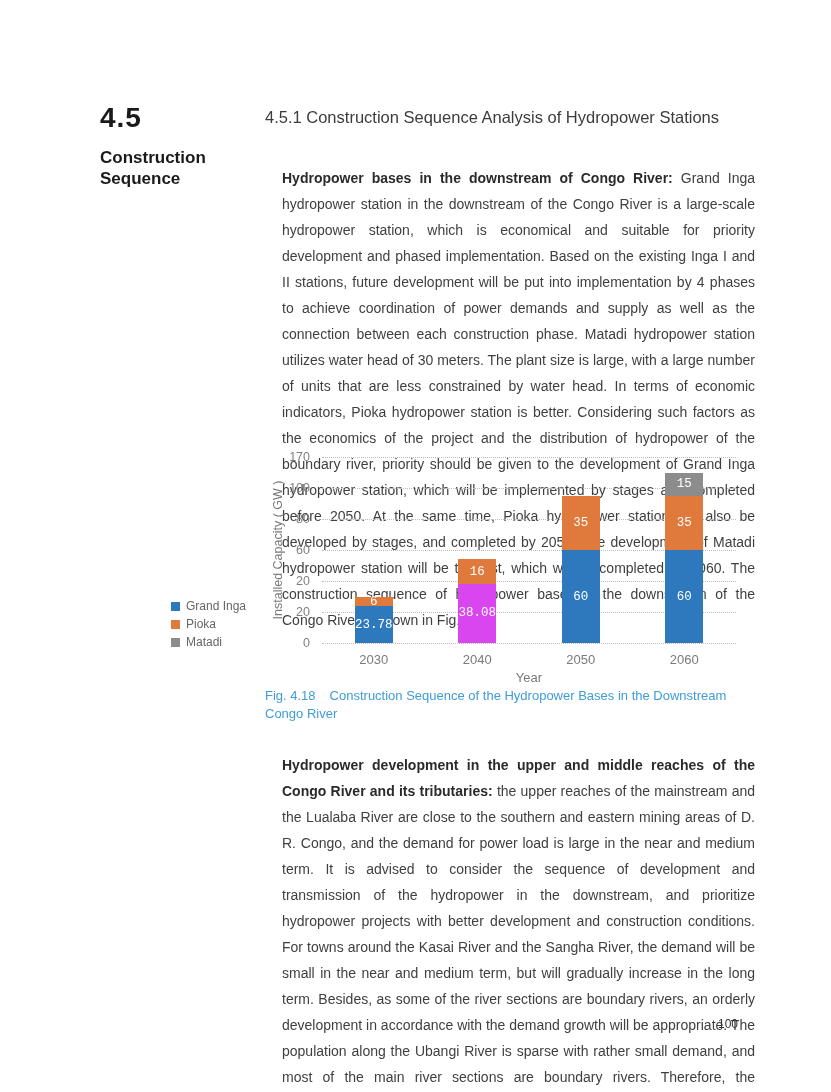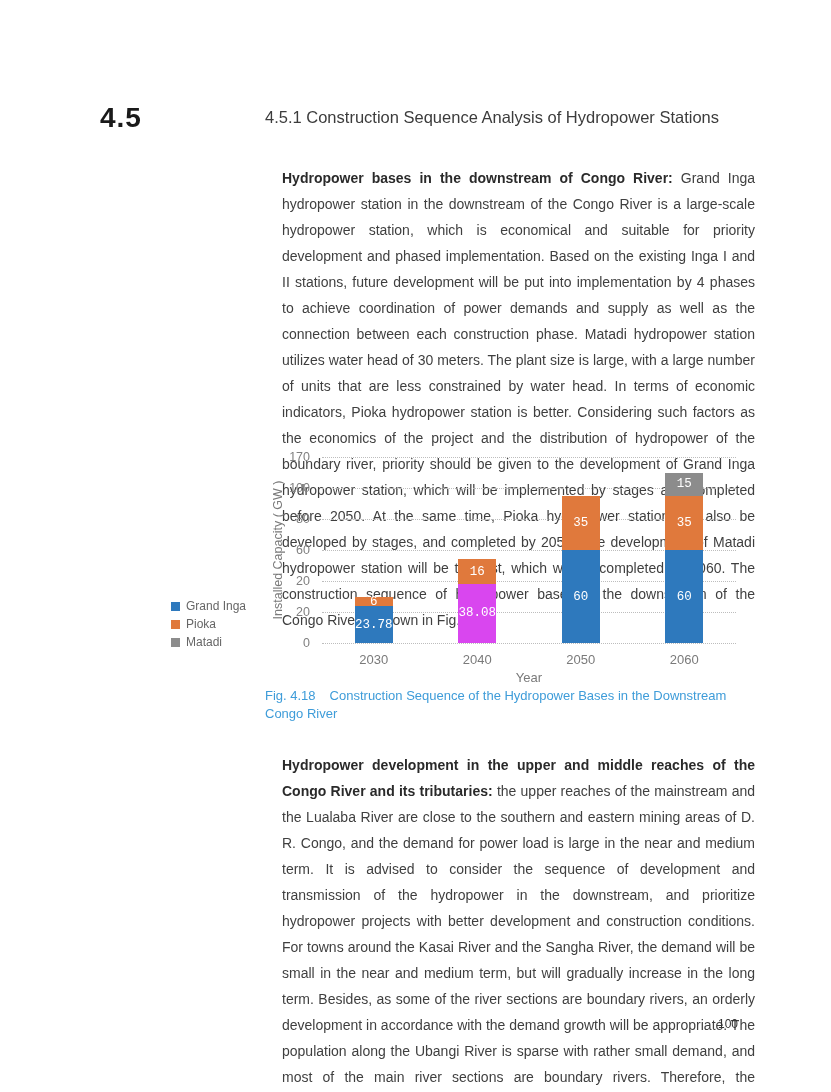--- a/index.html
+++ b/index.html
@@ -57,20 +57,21 @@
     position:absolute;left:638px;top:1017px;width:100px;text-align:right;
     font-size:12px;color:#333333;
   }
 </style>
 </head>
 <body>
 
 <div class="page">
 
   <div class="section-number">4.5</div>
+  <div class="section-title">Construction Sequence</div>
 
   <h1 class="heading">4.5.1 Construction Sequence Analysis of Hydropower Stations</h1>
 
   <p class="para" id="para1"><b>Hydropower bases in the downstream of Congo River:</b><span> Grand Inga hydropower station in the downstream of the Congo River is a large-scale hydropower station, which is economical and suitable for priority development and phased implementation. Based on the existing Inga I and II stations, future development will be put into implementation by 4 phases to achieve coordination of power demands and supply as well as the connection between each construction phase. Matadi hydropower station utilizes water head of 30 meters. The plant size is large, with a large number of units that are less constrained by water head. In terms of economic indicators, Pioka hydropower station is better. Considering such factors as the economics of the project and the distribution of hydropower of the boundary river, priority should be given to the development of Grand Inga hydropower station, which will be implemented by stages and completed before 2050. At the same time, Pioka hydropower station will also be developed by stages, and completed by 2050. The development of Matadi hydropower station will be the last, which will be completed by 2060. The construction sequence of hydropower bases in the downstream of the Congo River is shown in Fig. 4.18.</span></p>
 
   <div>
     <div class="legend">
         <div class="legend-item">
           <span class="swatch" style="background: rgb(46, 121, 189);"></span>
           <span class="legend-label">Grand Inga</span>

